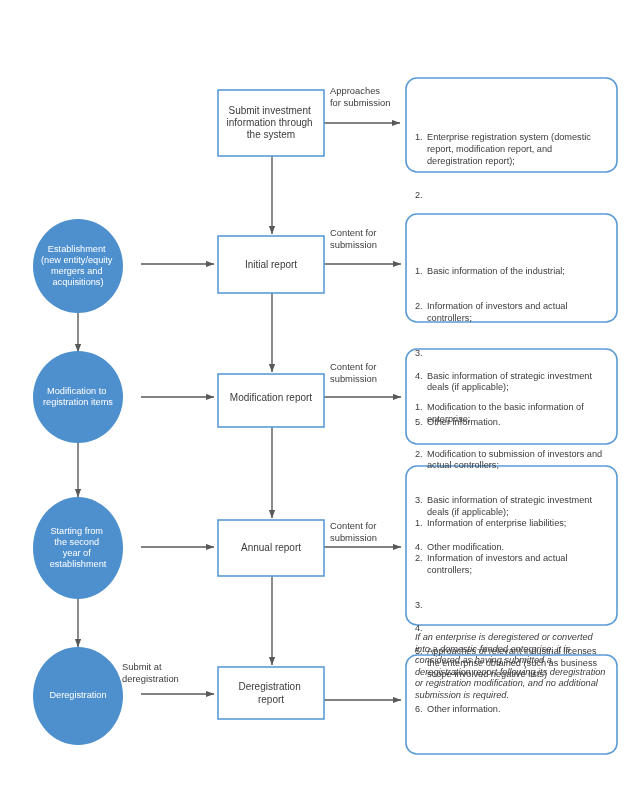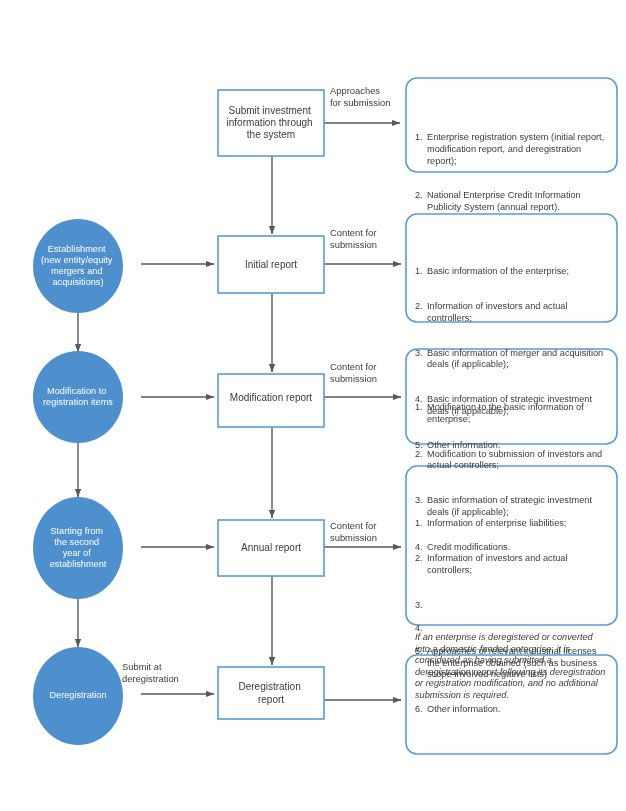--- a/index.html
+++ b/index.html
@@ -207,41 +207,41 @@
 
     <rect class="callout-box" x="406" y="78" width="211" height="94" rx="11" ry="11"></rect>
     <rect class="callout-box" x="406" y="214" width="211" height="108" rx="11" ry="11"></rect>
     <rect class="callout-box" x="406" y="349" width="211" height="95" rx="11" ry="11"></rect>
     <rect class="callout-box" x="406" y="466" width="211" height="159" rx="11" ry="11"></rect>
     <rect class="callout-box" x="406" y="655" width="211" height="99" rx="11" ry="11"></rect>
   </svg>
 
   <div class="callout-text" style="left:415px; top:86px; width:195px;">
     <ol class="callout-list">
-      <li><span class="num">1.</span><span>Enterprise registration system (initial report, modification report, and deregistration report);</span></li>
-      <li><span class="num">2.</span><span>National Enterprise Credit Information Publicity System (annual report).</span></li>
+      <li><span class="num">1.</span><span>Enterprise registration system (domestic report, modification report, and deregistration report);</span></li>
+      <li><span class="num">2.</span></li>
     </ol>
   </div>
 
   <div class="callout-text" style="left:415px; top:220px; width:195px;">
     <ol class="callout-list">
-      <li><span class="num">1.</span><span>Basic information of the enterprise;</span></li>
+      <li><span class="num">1.</span><span>Basic information of the industrial;</span></li>
       <li><span class="num">2.</span><span>Information of investors and actual controllers;</span></li>
-      <li><span class="num">3.</span><span>Basic information of merger and acquisition deals (if applicable);</span></li>
+      <li><span class="num">3.</span></li>
       <li><span class="num">4.</span><span>Basic information of strategic investment deals (if applicable);</span></li>
       <li><span class="num">5.</span><span>Other information.</span></li>
     </ol>
   </div>
 
   <div class="callout-text" style="left:415px; top:356px; width:195px;">
     <ol class="callout-list">
       <li><span class="num">1.</span><span>Modification to the basic information of enterprise;</span></li>
       <li><span class="num">2.</span><span>Modification to submission of investors and actual controllers;</span></li>
       <li><span class="num">3.</span><span>Basic information of strategic investment deals (if applicable);</span></li>
-      <li><span class="num">4.</span><span>Credit modifications.</span></li>
+      <li><span class="num">4.</span><span>Other modification.</span></li>
     </ol>
   </div>
 
   <div class="callout-text" style="left:415px; top:472px; width:195px;">
     <ol class="callout-list">
       <li><span class="num">1.</span><span>Information of enterprise liabilities;</span></li>
       <li><span class="num">2.</span><span>Information of investors and actual controllers;</span></li>
       <li><span class="num">3.</span></li>
       <li><span class="num">4.</span></li>
       <li><span class="num">5.</span><span>Approaches of relevant industrial licenses the enterprise obtained (such as business scope-involved negative lists)</span></li>

